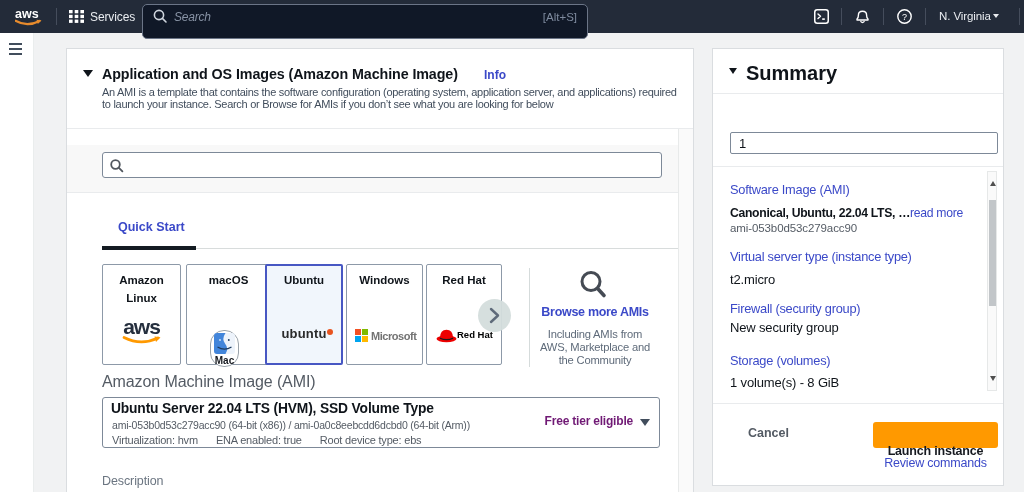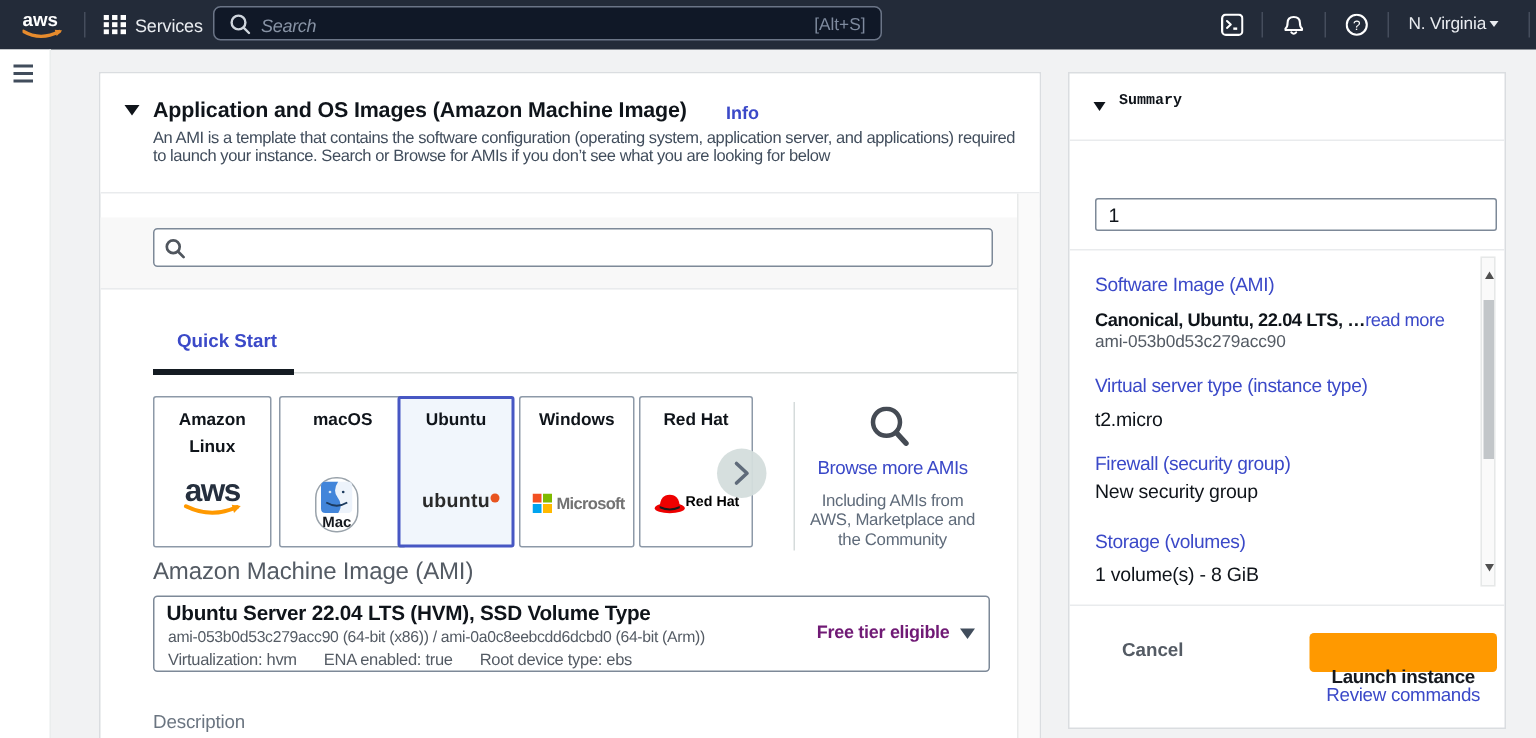--- a/index.html
+++ b/index.html
@@ -3,21 +3,21 @@
 <meta charset="utf-8">
 <style>
 * { margin:0; padding:0; box-sizing:border-box; }
 html,body { width:1024px; height:492px; overflow:hidden; background:#f1f2f3;
   font-family:"Liberation Sans", sans-serif; }
 .abs { position:absolute; }
 
 
 #topbar { position:absolute; left:0; top:0; width:1024px; height:33px; background:#232b39; }
 #topbar .vsep { position:absolute; top:8px; width:1px; height:17px; background:#454d5c; }
-#searchbox { position:absolute; left:142px; top:4px; width:446px; height:23px;
+#searchbox { position:absolute; left:142px; top:4px; width:446px; height:35px;
   background:#101827; border:1px solid #6b7587; border-radius:5px;text-decoration:underline; }
 #searchbox .ph { position:absolute; left:31px; top:5px; font-style:italic; font-size:12px; letter-spacing:-0.2px; color:#8792a4; }
 #searchbox .alt { position:absolute; right:10px; top:6px; font-size:11.5px; color:#7e8a9e; }
 .tb-txt { color:#e9ecf0; font-size:12px; letter-spacing:-0.1px; }
 
 
 #rail { position:absolute; left:0; top:33px; width:34px; height:459px; background:#fff; border-right:1px solid #eaeded; }
 
 
 #card { position:absolute; left:66px; top:48px; width:628px; height:470px; background:#fff; border:1px solid #dadde0; }
@@ -40,21 +40,21 @@
 
 
 .amicard { position:absolute; top:215px; height:101px; background:#fff; border:1px solid #8d99a8; border-radius:2px; text-align:center; }
 .amicard .t { margin-top:6px; font-size:11.5px; font-weight:bold; color:#0f141a; line-height:18.4px; }
 #ac3 { background:#f1f6fc; border:2px solid #4757c3; }
 #ac3 .t { margin-top:4.5px; }
 #vsep-cards { position:absolute; left:462px; top:219px; width:1px; height:99px; background:#d5dbdb; }
 
 
 #browse-link { position:absolute; left:448px; top:256px; width:160px; text-align:center;
-  font-size:12.5px; letter-spacing:-0.3px; font-weight:normal; color:#3b49c8; }
+  font-size:12.5px; letter-spacing:-0.3px; font-weight:bold; color:#3b49c8; }
 #browse-sub { position:absolute; left:448px; top:279px; width:160px; text-align:center;
   font-size:11.2px; letter-spacing:-0.2px; line-height:12.9px; color:#5f6b7a; }
 
 
 #chevcircle { position:absolute; left:411px; top:250px; width:33px; height:33px; border-radius:50%;
   background:rgba(212,221,220,0.95); }
 
 
 #amilabel { position:absolute; left:35px; top:324px; font-size:16px; letter-spacing:-0.1px; color:#545b64; }
 #dropdown { position:absolute; left:35px; top:348px; width:558px; height:51px; background:#fff;
@@ -66,21 +66,21 @@
   border-left:5px solid transparent; border-right:5px solid transparent; border-top:7px solid #414d5c; }
 #dd-l3 { position:absolute; left:9px; top:35.5px; font-size:11px; letter-spacing:-0.2px; color:#545b64; }
 #dd-l3 span { margin-right:18px; }
 #desclabel { position:absolute; left:35px; top:425px; font-size:12.5px; letter-spacing:-0.1px; color:#6b7581; }
 
 
 #sum { position:absolute; left:712px; top:48px; width:292px; height:438px; background:#fff; border:1px solid #dadde0; }
 #sum-head { position:absolute; left:0; top:0; width:290px; height:45px; border-bottom:1px solid #e9ebed; }
 #tri2 { position:absolute; left:16px; top:19px; width:0; height:0;
   border-left:4.5px solid transparent; border-right:4.5px solid transparent; border-top:6.5px solid #0f141a; }
-#sum-title { position:absolute; left:33px; top:13px; font-size:10px; font-weight:bold; color:#0f141a;font-family:Liberation Mono, monospace; }
+#sum-title { position:absolute; left:33px; top:13px; font-size:20px; font-weight:bold; color:#0f141a; }
 #noi { position:absolute; left:17px; top:81px; font-size:12.2px; letter-spacing:-0.2px; color:#0f141a;margin-left:33px; }
 #noi b { font-size:11px; color:#3b49c8; margin-left:6px; letter-spacing:0; }
 #noi-input { position:absolute; left:17px; top:83px; width:268px; height:22px; background:#fff;
   border:1px solid #7d8998; border-radius:2px; font-size:13px; color:#0f141a; padding:3px 0 0 8px; }
 #sum-div { position:absolute; left:0; top:117px; width:290px; height:1px; background:#e9ebed; }
 .slabel { position:absolute; left:17px; font-size:12.8px; letter-spacing:-0.25px; color:#3b49c8; }
 .sval { position:absolute; left:17px; font-size:13px; letter-spacing:-0.15px; color:#0f141a; }
 .ssub { position:absolute; left:17px; font-size:11.5px; letter-spacing:-0.1px; color:#545b64; }
 #sum-div2 { position:absolute; left:0; top:354px; width:290px; height:1px; background:#e9ebed; }
 
@@ -179,21 +179,21 @@
   <div class="amicard" id="ac1" style="left:35px;width:79px">
     <div class="t">Amazon<br>Linux</div>
     <svg class="abs" style="left:18px;top:52px" width="41" height="28" viewBox="0 0 41 28">
       <text x="20.5" y="17" font-size="21" font-weight="bold" fill="#252f3e" text-anchor="middle" font-family="Liberation Sans" letter-spacing="-1">aws</text>
       <path d="M3,20.5 Q20,29 37,21" stroke="#f90" stroke-width="2.7" fill="none" stroke-linecap="round"></path>
       <path d="M33.5,19.5 L39.5,20.3 L35,25 Z" fill="#f90"></path>
     </svg>
   </div>
   <div class="amicard" id="ac2" style="left:119px;width:85px">
     <div class="t">macOS</div>
-    <div class="abs" style="left:23px;top:53px;width:29px;height:37px;border:1px solid #9aa3ab;border-radius:14px;background:#fff">
+    <div class="abs" style="left:23px;top:65px;width:29px;height:37px;border:1px solid #9aa3ab;border-radius:14px;background:#fff">
       <svg class="abs" style="left:3px;top:2px" width="21" height="21" viewBox="0 0 21 21">
         <rect x="0" y="0" width="21" height="21" rx="3" fill="#edf3fb"></rect>
         <path d="M3,0 Q0,0 0,3 L0,18 Q0,21 3,21 L11.5,21 Q15,15.5 11,10.5 Q7.5,6 11.5,0 Z" fill="#4285da"></path>
         <path d="M3.5,14 Q10.5,18.2 17.5,14" stroke="#1c3a5e" stroke-width="1.3" fill="none"></path>
         <circle cx="6" cy="7" r="0.9" fill="#d8e8f8"></circle>
           <circle cx="14.8" cy="7" r="0.9" fill="#1c3a5e"></circle>
       </svg>
       <div class="abs" style="left:0;top:24px;width:27px;text-align:center;font-size:10px;font-weight:bold;color:#16191f">Mac</div>
     </div>
   </div>

